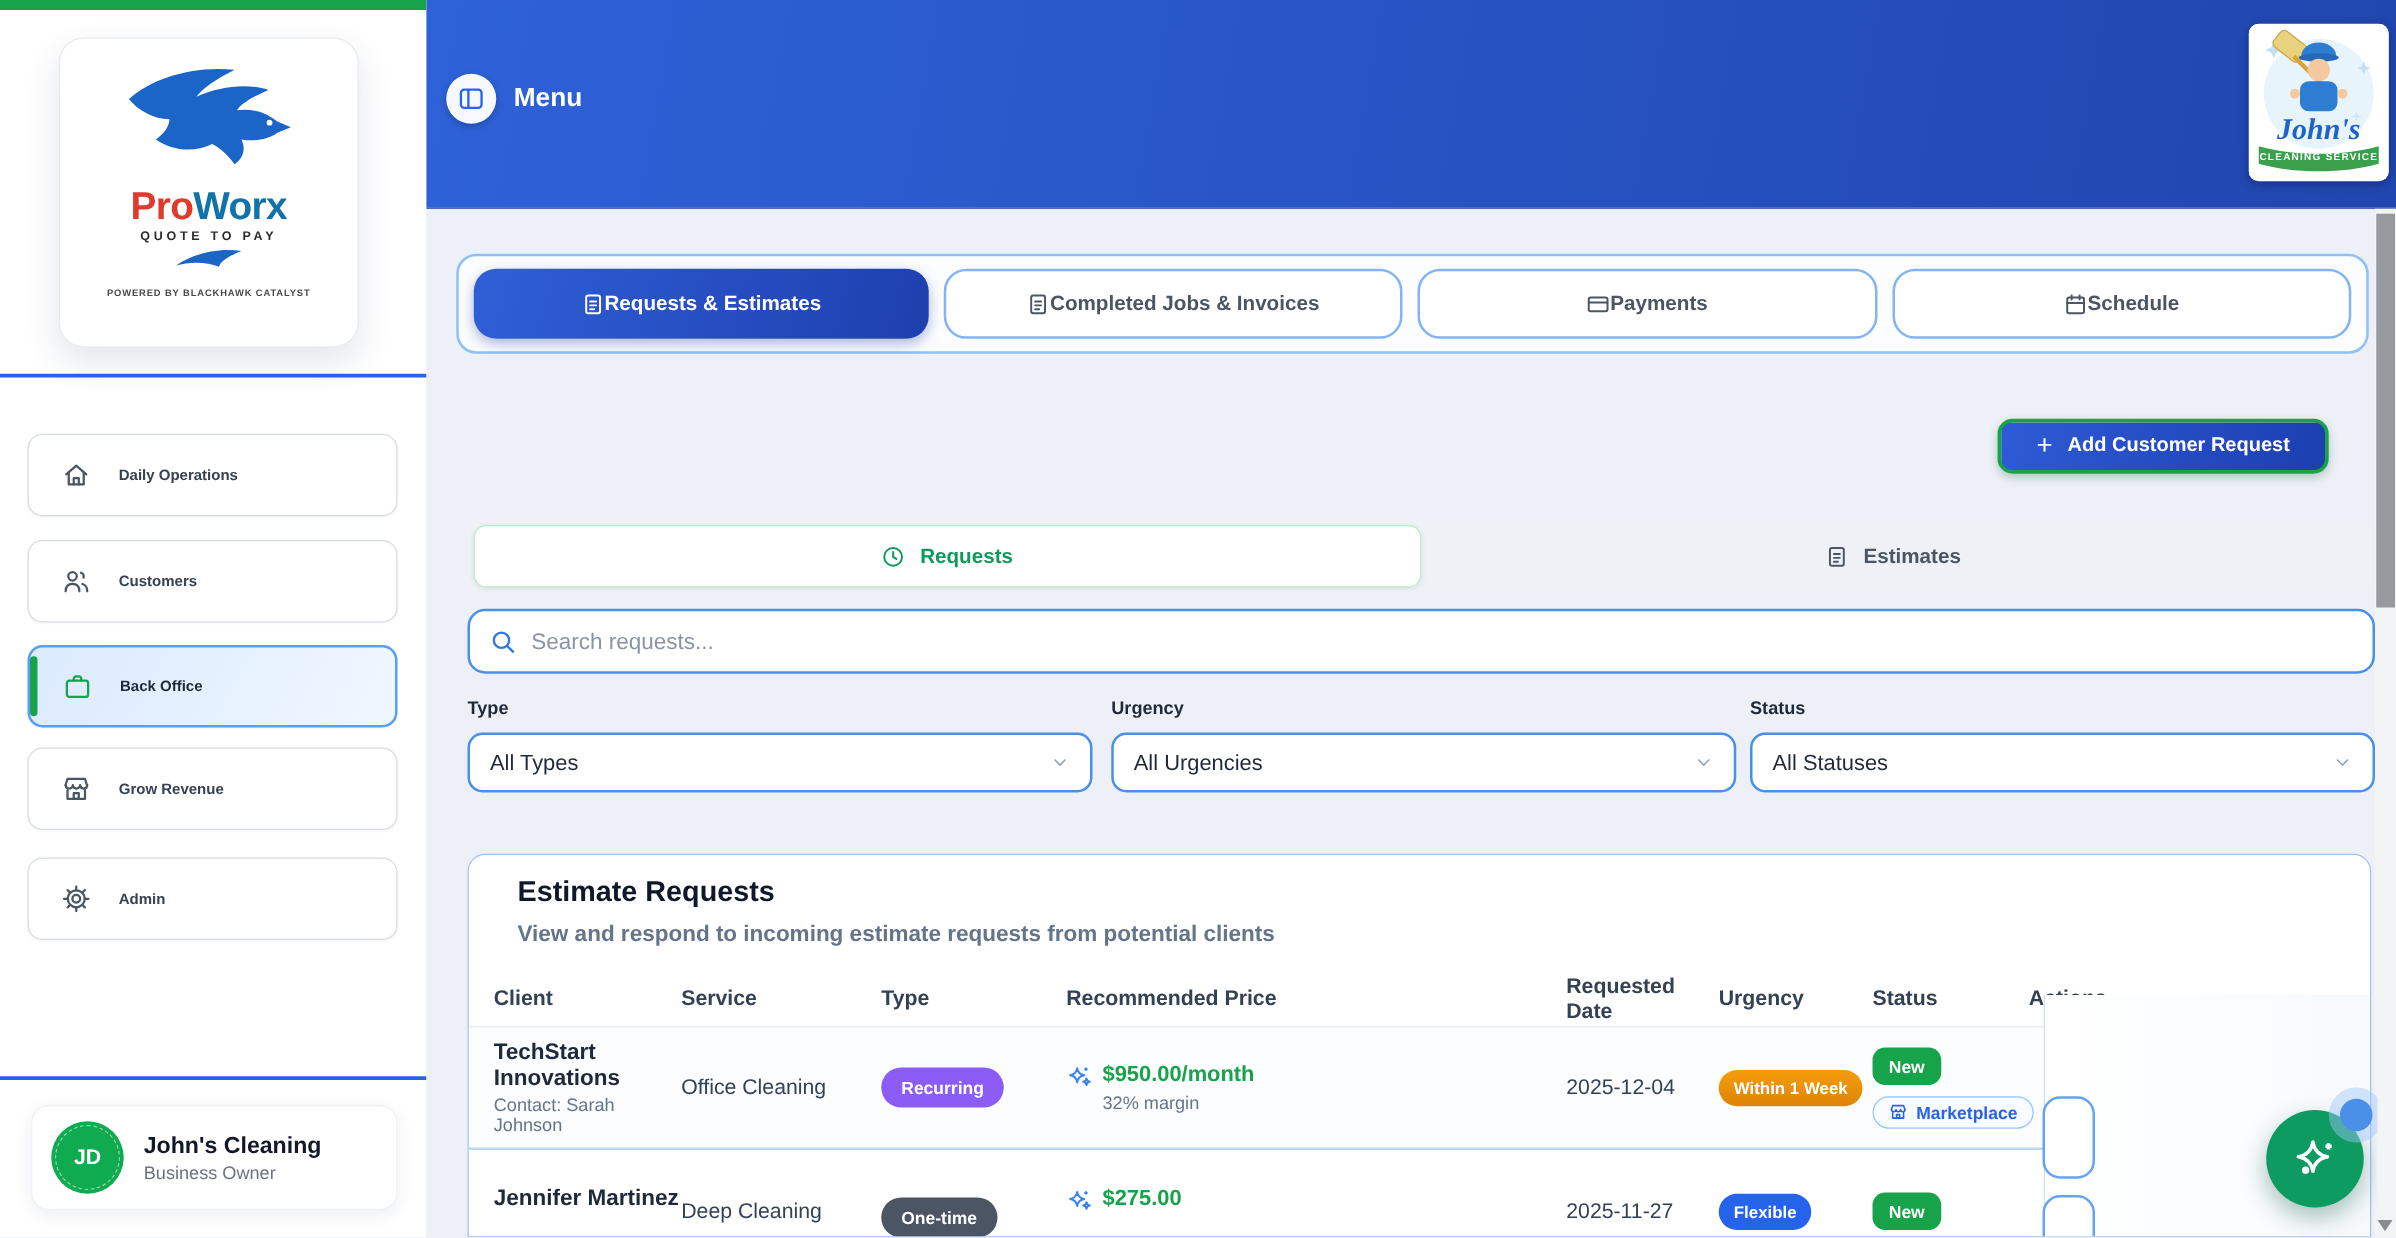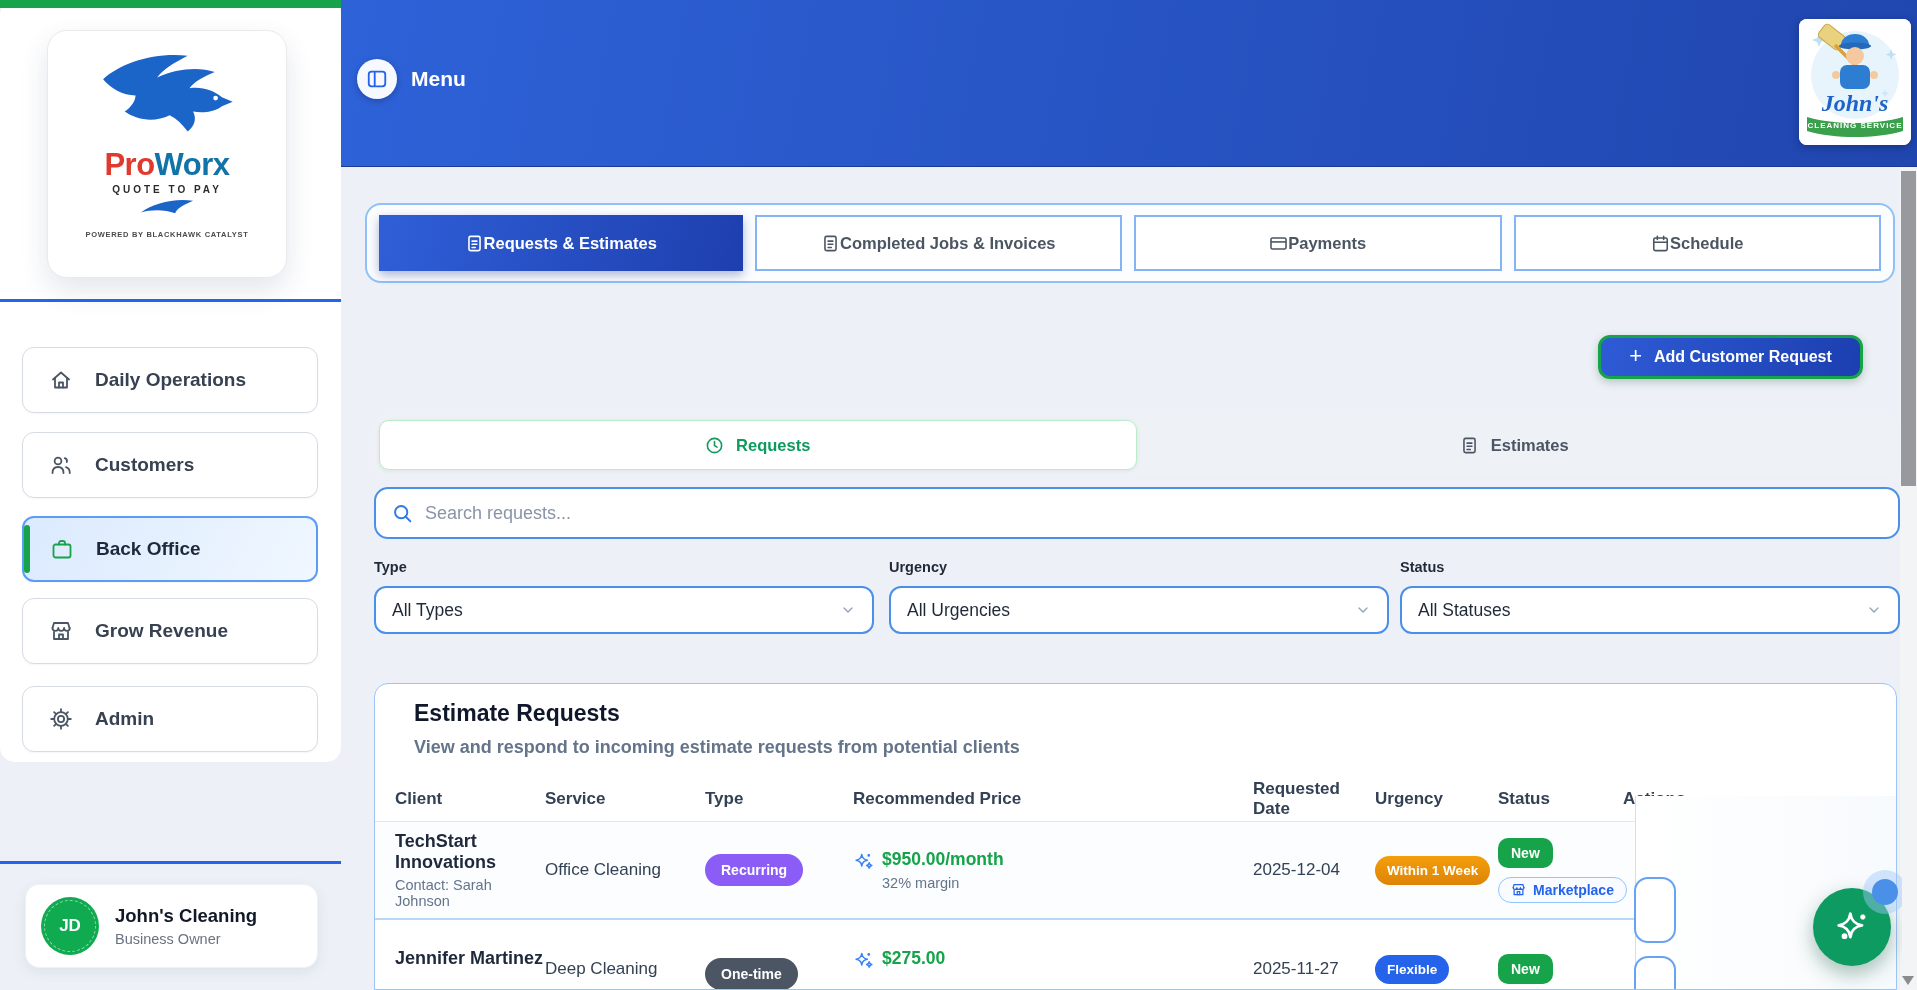--- a/index.html
+++ b/index.html
@@ -1,31 +1,31 @@
 <!DOCTYPE html>
 <html style="--accent-green: #16a34a; --header-blue-start: #2e62d8; --header-blue-end: #1e41a8; --brand-red: #e0392e; --brand-teal: #1173a8; --badge-purple: #8b5cf6; --badge-slate: #4b5563; --badge-blue: #2563eb; --price-green: #16a34a; --fab-green: #0d9b62;"><head>
 <meta charset="utf-8">
 <style>
   * { margin:0; padding:0; box-sizing:border-box; }
   html,body { width:1917px; height:990px; overflow:hidden; font-family:"Liberation Sans",sans-serif; background:#edf1f7; }
   #page { position:relative; width:1917px; height:990px; }
 
   
-  #sidebar { position:absolute; left:0; top:0; width:341px; height:762px; background:#fff; z-index:10;border-radius:15px; }
+  #sidebar { position:absolute; left:0; top:0; width:341px; height:990px; background:#fff; z-index:10; }
   #sidebar .green-top { position:absolute; left:0; top:0; width:341px; height:8px; background:var(--accent-green,#0f9d58); }
   .logo-card { position:absolute; left:47px; top:30px; width:240px; height:248px; background:#fff; border:1px solid #e8eaee; border-radius:20px; box-shadow:0 12px 28px rgba(30,50,90,.12); display:flex; flex-direction:column; align-items:center; padding-top:14px; }
   .brand-name { font-size:31px; font-weight:800; letter-spacing:-0.5px; line-height:1; margin-top:-4px; }
   .brand-name .p1 { color:var(--brand-red,#e0392e); }
   .brand-name .p2 { color:var(--brand-teal,#1173a8); }
   .brand-tagline { font-size:10px; font-weight:700; letter-spacing:3px; color:#2b2b2b; margin-top:4px; }
   .brand-powered { font-size:7.5px; font-weight:700; letter-spacing:.7px; color:#4a4a4a; margin-top:14px; }
   .divider-blue { position:absolute; left:0; width:341px; height:3px; background:#2563eb; }
   .navitem { position:absolute; left:22px; width:296px; height:66px; background:#fff; border:1.5px solid #d7dce3; border-radius:12px; display:flex; align-items:center; gap:22px; padding-left:26px; cursor:pointer; box-shadow:0 1px 2px rgba(15,30,60,.04); }
   .navitem .nicon { width:24px; height:24px; color:#4b5563; flex:0 0 auto; }
-  .navitem .nlabel { font-size:19px; font-weight:600; color:#374151; }
+  .navitem .nlabel { font-size:12px; font-weight:600; color:#374151; }
   .navitem.active { border:2px solid #5b9cf5; background:linear-gradient(120deg,#dbeafe 0%,#f0f7ff 100%); }
   .navitem.active .nicon { color:var(--accent-green,#16a34a); }
   .navitem.active .nlabel { color:#1e293b; }
   .navitem.active::before { content:""; position:absolute; left:0; top:7px; bottom:7px; width:6px; border-radius:4px; background:var(--accent-green,#16a34a); }
   .profile-card { position:absolute; left:25px; top:884px; width:293px; height:84px; background:#fff; border:1px solid #eef1f5; border-radius:14px; box-shadow:0 4px 14px rgba(20,40,80,.08); display:flex; align-items:center; gap:16px; padding-left:15px; }
   .avatar { width:58px; height:58px; border-radius:50%; background:#10ab50; color:#fff; font-size:17px; font-weight:700; display:flex; align-items:center; justify-content:center; position:relative; }
   .avatar::after { content:""; position:absolute; inset:3px; border:1.5px dashed rgba(255,255,255,.55); border-radius:50%; }
   .profile-name { font-size:18.5px; font-weight:700; color:#111827; }
   .profile-role { font-size:14.5px; color:#6b7280; margin-top:4px; }
 
@@ -33,21 +33,21 @@
   #header { position:absolute; left:341px; top:0; width:1844px; height:167px; background:linear-gradient(100deg,var(--header-blue-start,#2e62d8) 0%,var(--header-blue-end,#1e41a8) 100%); border-bottom:1px solid #1b3a96; z-index:5; }
   .menu-btn { position:absolute; left:16px; top:59px; display:flex; align-items:center; gap:14px; cursor:pointer; }
   .menu-btn .mcircle { width:40px; height:40px; border-radius:50%; background:#f6f9ff; display:flex; align-items:center; justify-content:center; box-shadow:0 2px 6px rgba(0,0,30,.25); }
   .menu-btn .mlabel { color:#fff; font-size:21px; font-weight:700; }
   .biz-logo { position:absolute; left:1458px; top:19px; width:112px; height:126px; background:#fff; border-radius:8px; box-shadow:0 2px 8px rgba(0,0,40,.3); overflow:hidden; }
 
   
   #content { position:absolute; left:341px; top:167px; width:1561px; height:823px; background:#edf1f7; overflow:hidden; }
 
   .tabsbar { position:absolute; left:24px; top:36px; width:1530px; height:80px; background:#fcfdff; border:2px solid #8fc0f7; border-radius:16px; display:flex; gap:12px; padding:10px 12px; }
-  .tab { flex:1; border-radius:0; display:flex; align-items:center; justify-content:center; font-size:16.5px; font-weight:600; color:#4b5563; background:#fff; border:2px solid #85b4f4; cursor:pointer; }
+  .tab { flex:1; border-radius:18px; display:flex; align-items:center; justify-content:center; font-size:16.5px; font-weight:600; color:#4b5563; background:#fff; border:2px solid #85b4f4; cursor:pointer; }
   .tab .ticon { width:19px; height:19px; }
   .tab.active { background:linear-gradient(105deg,#2f5fd8 0%,#1e3fae 100%); color:#fff; border:none; box-shadow:0 4px 10px rgba(20,50,140,.35); }
 
   .add-btn { position:absolute; left:1257px; top:168px; width:265px; height:44px; border-radius:12px; border:3px solid var(--accent-green,#16a34a); background:linear-gradient(105deg,#2e5bd6,#1c3fb0); color:#fff; font-size:16px; font-weight:700; display:flex; align-items:center; justify-content:center; gap:12px; cursor:pointer; box-shadow:0 3px 8px rgba(10,60,30,.25); }
   .add-btn .plus { font-size:22px; font-weight:400; line-height:1; margin-top:-2px; }
 
   .subtabs { position:absolute; left:33px; top:248px; width:1523px; height:60px; background:#eef1f5; border-radius:12px; display:flex; padding:5px; }
   .subtab { flex:1; display:flex; align-items:center; justify-content:center; gap:12px; font-size:16.5px; font-weight:600; color:#4b5563; border-radius:10px; cursor:pointer; }
   .subtab .sicon { width:19px; height:19px; }
   .subtab.active { background:#fff; border:1.5px solid #b9ecca; color:#0d9b5c; box-shadow:0 1px 4px rgba(20,60,40,.08); }

